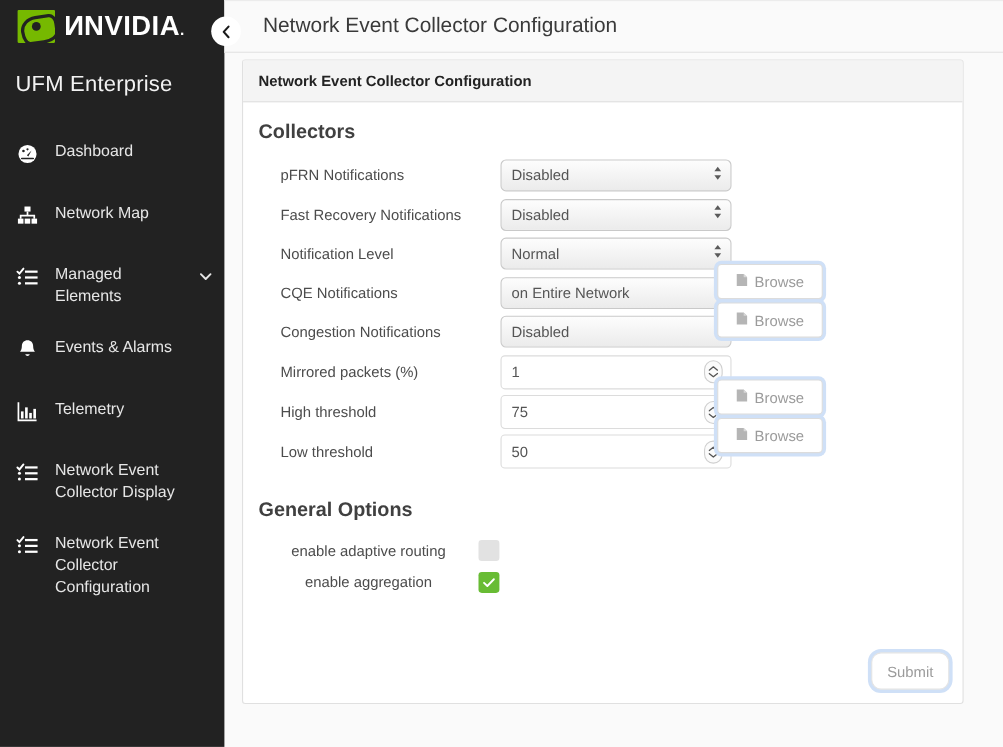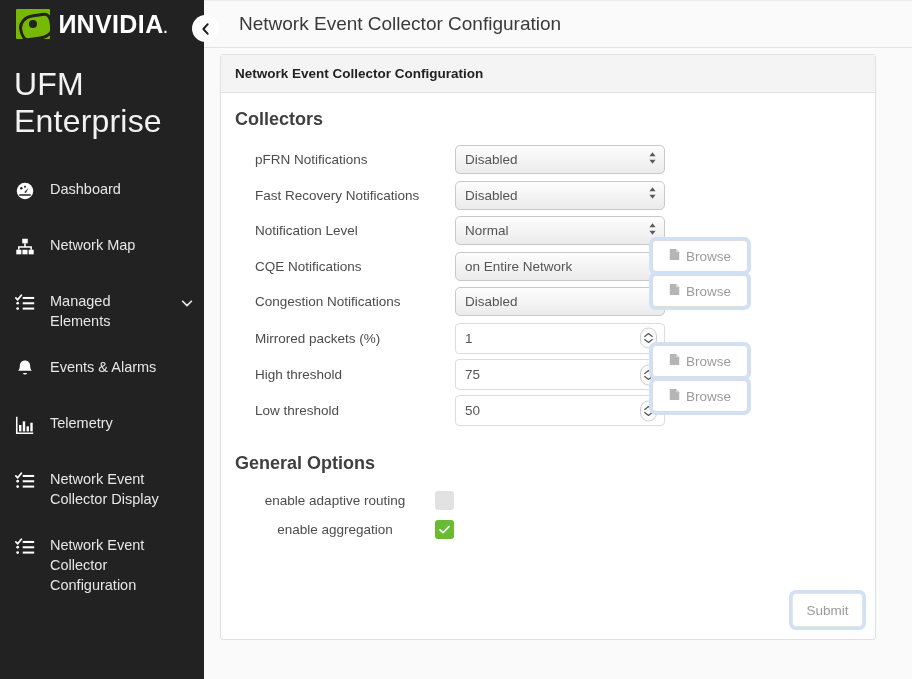--- a/index.html
+++ b/index.html
@@ -39,21 +39,21 @@
   }
   .nv-word {
     color: #ffffff; font-size: 25px; font-weight: bold;
     letter-spacing: 0.4px; line-height: 1;
     font-family: "Liberation Sans", sans-serif;
   }
   .nv-word .nflip { display: inline-block; transform: scaleX(-1); }
   .nv-word .dot { font-size: 14px; }
 
   .app-title {
-    color: #f2f2f2; font-size: 32px; padding: 18px 0 20px 14px;
+    color: #f2f2f2; font-size: 20px; padding: 18px 0 20px 14px;
     letter-spacing: 0.2px; font-weight: 400;
   }
 
   .nav { padding-top: 6px; }
   .nav-item {
     display: flex; align-items: flex-start; gap: 12px;
     padding: 13px 10px 13px 14px;
     color: #e6e6e6; font-size: 14.5px; cursor: pointer;
     line-height: 20px; min-height: 56px;
   }
@@ -155,21 +155,21 @@
   }
   .cbx.off { background: #e2e2e2; }
   .cbx.on  { background: #68bc34; }
 
   .general-row { display: flex; align-items: center; height: 29px; text-align: center; }
   .general-row .lbl { width: 200px; min-width: 200px; font-size: 13.5px; color: #4c4c4c; }
 
   
   #submit-btn {
     position: absolute; right: 12px; bottom: 12px;
-    width: 71px; height: 34px; border-radius: 4px;
+    width: 71px; height: 34px; border-radius: 9px;
     border: 1px solid #e4e4e4; background: #ffffff;
     box-shadow: 0 0 0 3px #cfe0f7;
     font-size: 13.5px; color: #9b9b9b; cursor: pointer;
     font-family: "Liberation Sans", sans-serif;
   }
 </style>
 </head>
 <body>
 
 <div id="app">

